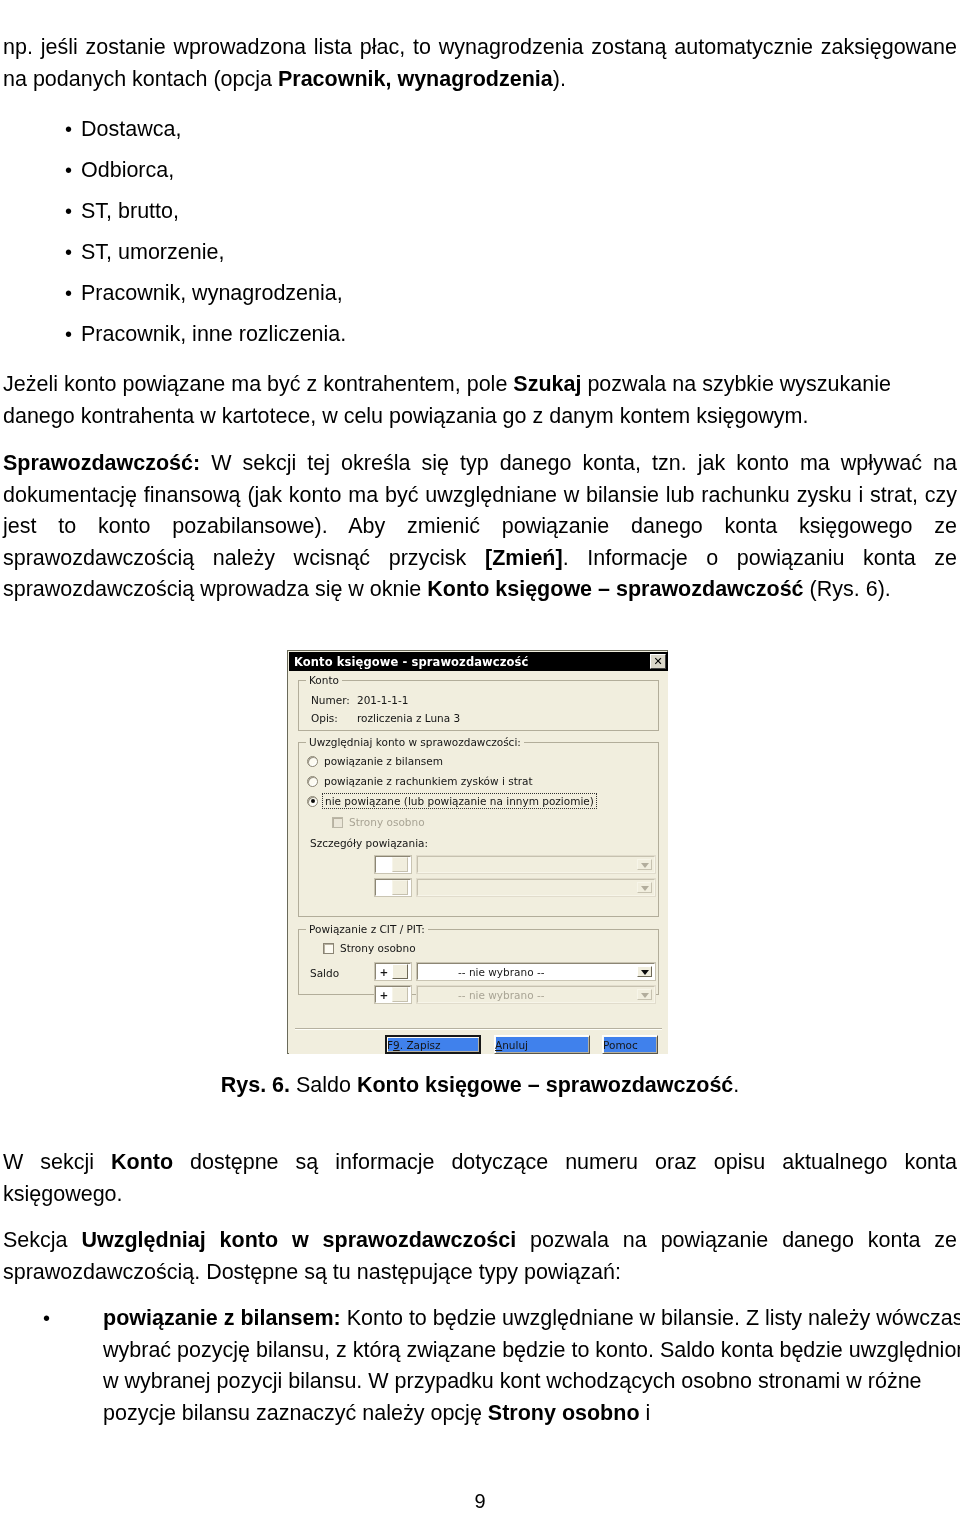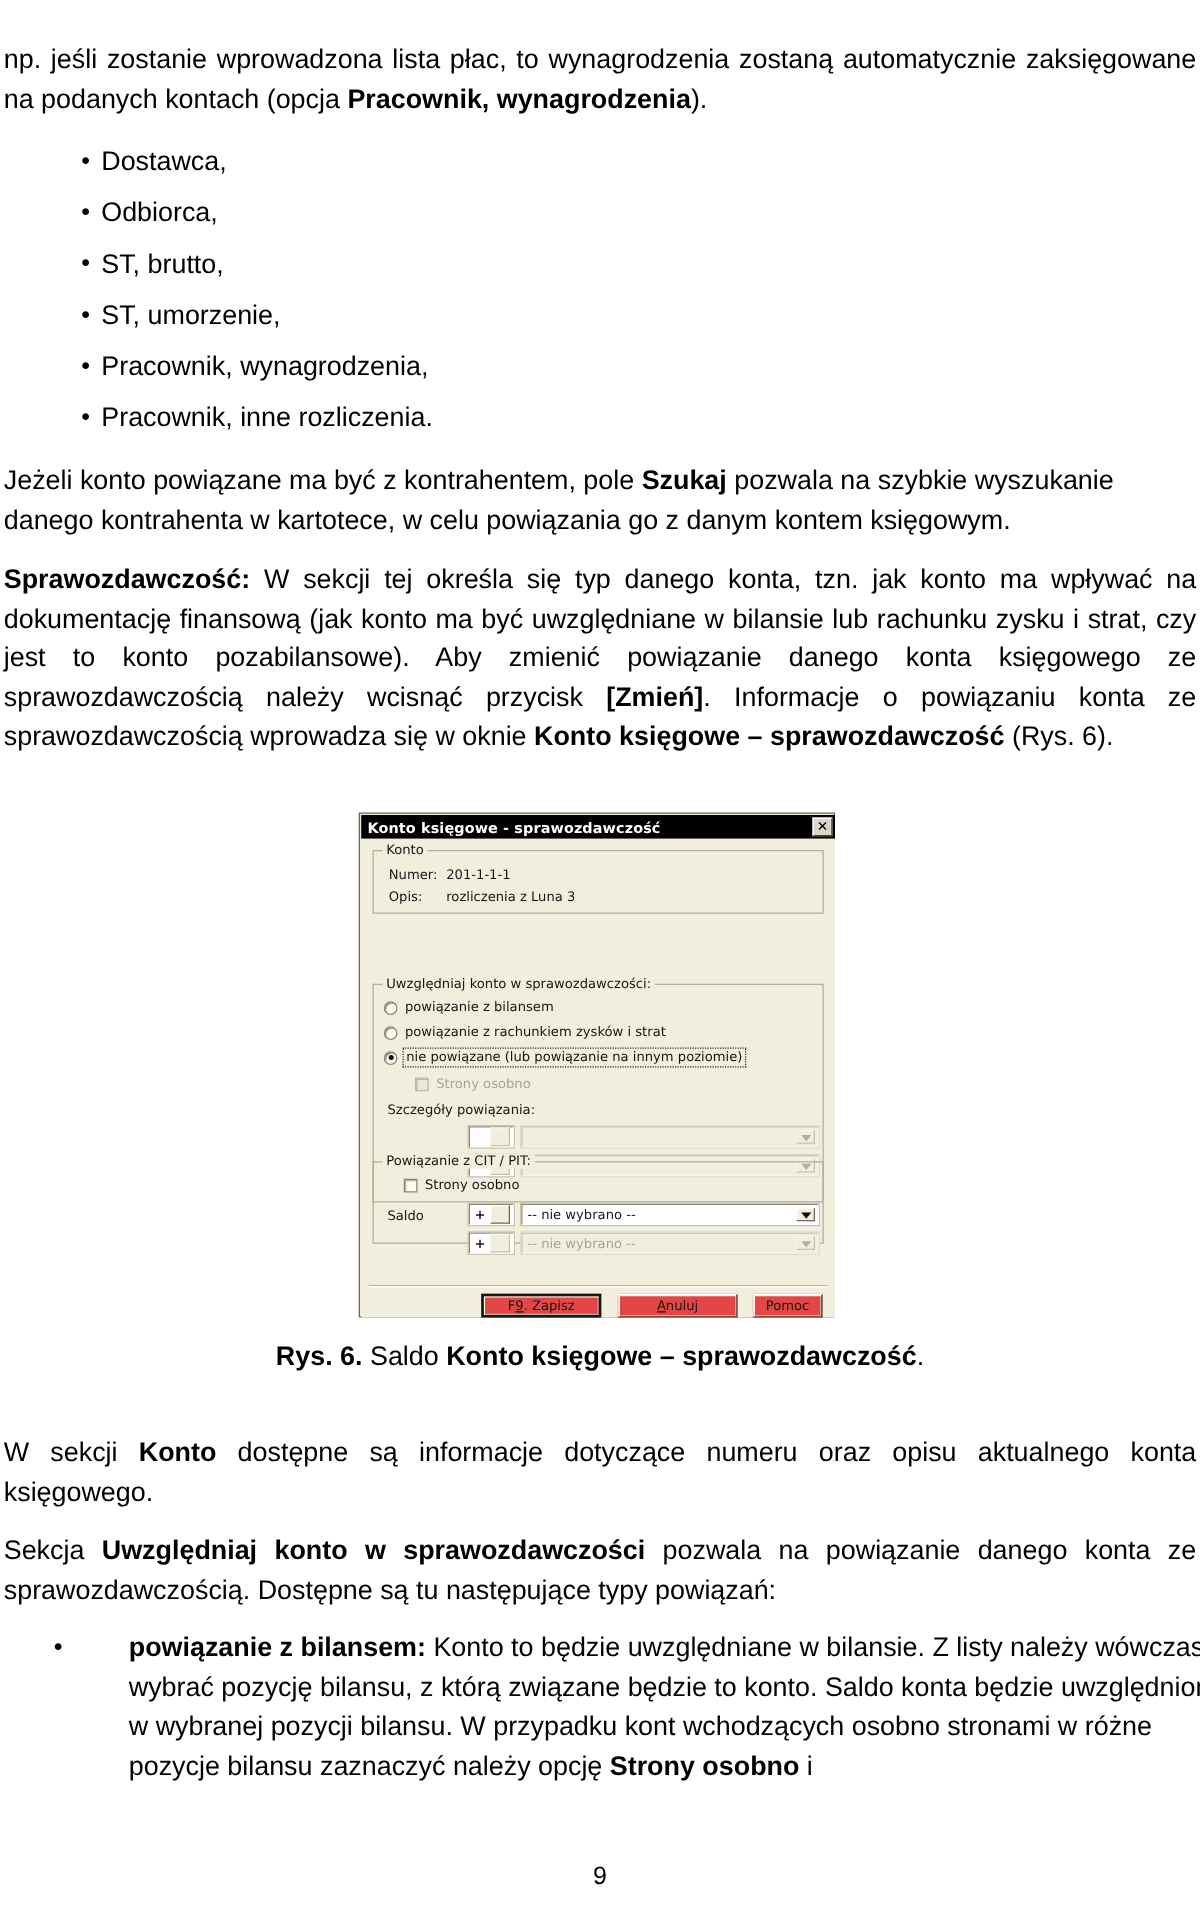--- a/index.html
+++ b/index.html
@@ -201,20 +201,21 @@
   .combo {
     position: absolute;
     box-sizing: border-box;
     background: #ffffff;
     border: 1px solid;
     border-color: #8c8672 #ffffff #ffffff #8c8672;
     outline: 1px solid #c6c1ad;
     display: flex;
     align-items: center;
     font-size: 10.5px;
+    padding-left: 36px;
   }
   .combo .combo-text {
     flex: 1 1 auto;
     padding-left: 4px;
     white-space: nowrap;
     overflow: hidden;
   }
   .combo .arrow {
     flex: 0 0 auto;
     width: 15px;
@@ -263,27 +264,27 @@
   .combo-sm .sgn {
     flex: 1 1 auto;
     text-align: center;
     font-weight: bold;
   }
 
   
   .btn {
     position: absolute;
     box-sizing: border-box;
-    background: #ef4444;
+    background: #3b82f6;
     border: 1px solid;
     border-color: #ffffff #5d5848 #5d5848 #ffffff;
     box-shadow: inset 1px 1px 0 #f8f6ec, inset -1px -1px 0 #b4af9c;
     display: flex;
     align-items: center;
-    justify-content: center;
+    justify-content: flex-start;
     font-size: 10.5px;
     color: #1a1a1a;
   }
   .btn.default {
     border: 2px solid #1c1c1c;
   }
   .btn u { text-decoration: underline; }
 
   .sep-line {
     position: absolute;
@@ -362,21 +363,21 @@
     <div class="dlg-body">
 
       <div class="group" style="left:9px; top:9px; width:361px; height:51px;">
         <span class="group-label">Konto</span>
         <span class="fld-label" style="left:12px; top:13px;text-align:right;">Numer:</span>
         <span class="fld-value" style="left:58px; top:13px;">201-1-1-1</span>
         <span class="fld-label" style="left:12px; top:31px;">Opis:</span>
         <span class="fld-value" style="left:58px; top:31px;">rozliczenia z Luna 3</span>
       </div>
 
-      <div class="group" style="left:9px; top:71px; width:361px; height:175px;margin-top:45px;">
+      <div class="group" style="left:9px; top:71px; width:361px; height:175px;">
         <span class="group-label">Uwzględniaj konto w sprawozdawczości:</span>
 
         <div class="radio" style="left:8px; top:12px;">
           <span class="radio-mark"></span>
           <span class="radio-text">powiązanie z bilansem</span>
         </div>
 
         <div class="radio" style="left:8px; top:32px;">
           <span class="radio-mark"></span>
           <span class="radio-text">powiązanie z rachunkiem zysków i strat</span>

